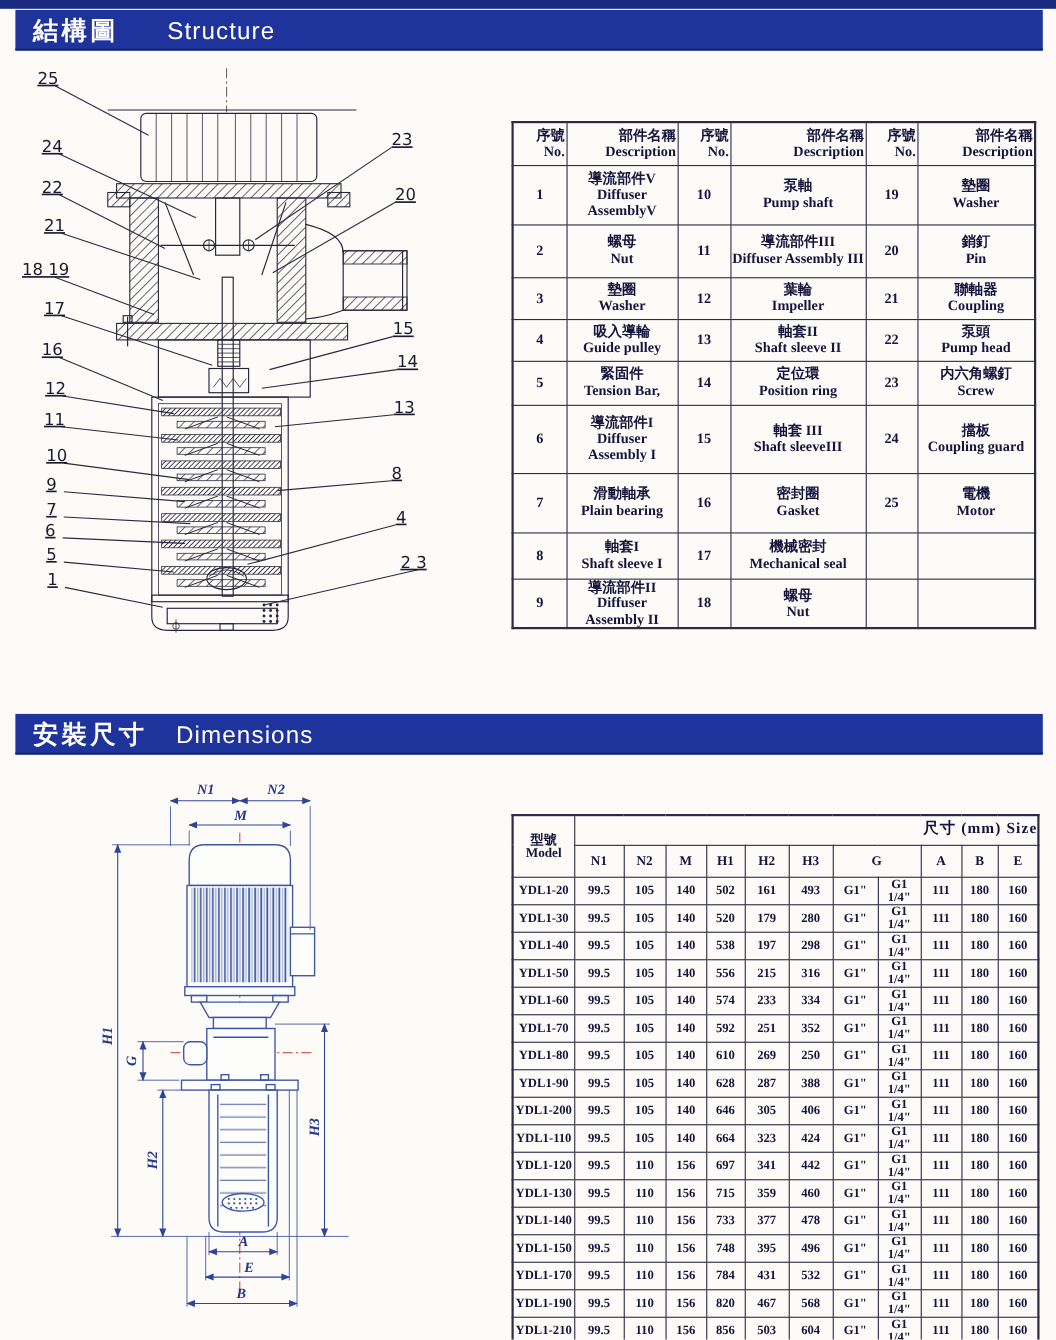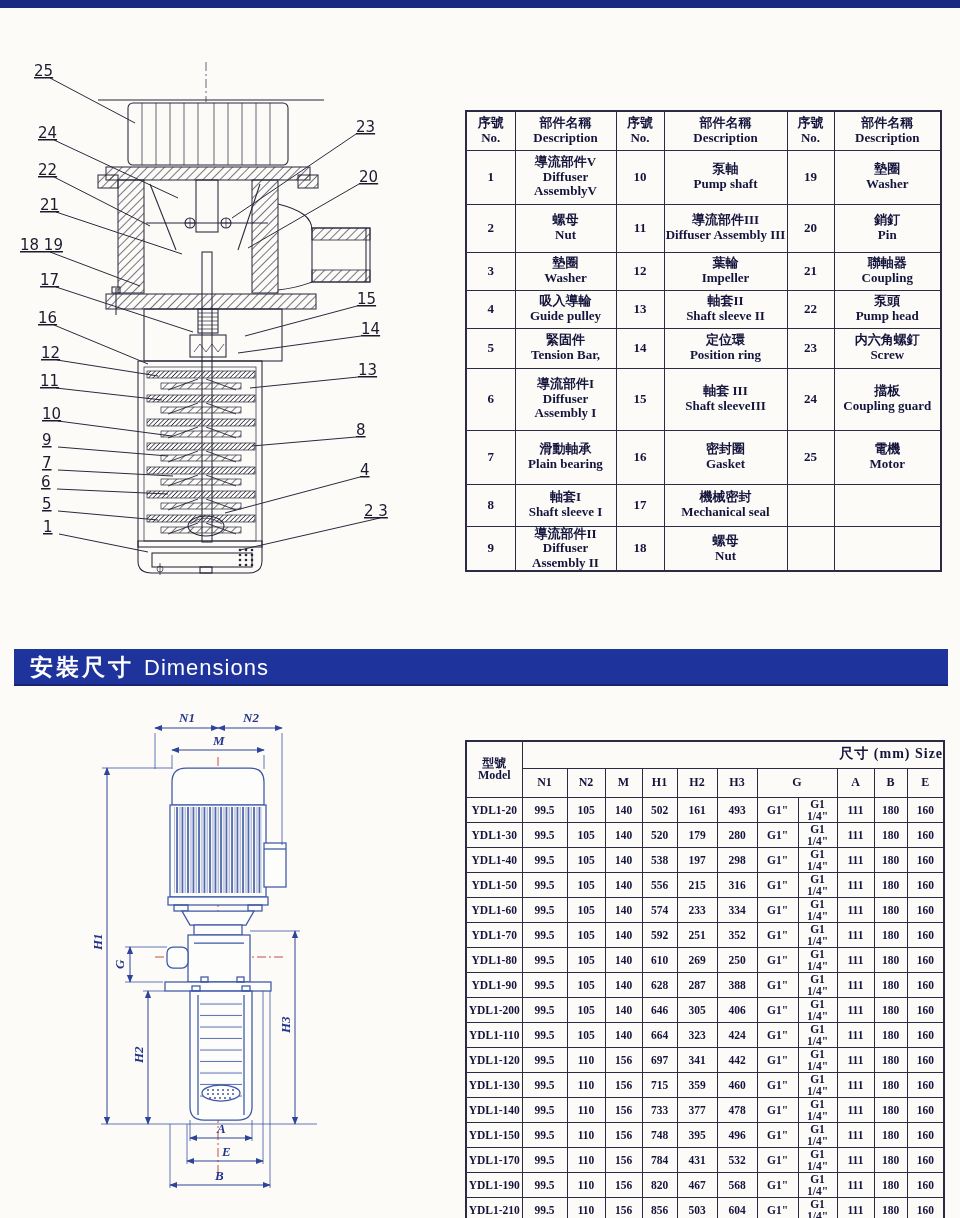--- a/index.html
+++ b/index.html
@@ -7,40 +7,40 @@
         font-family:"Liberation Serif","DejaVu Serif",serif;color:#14143c;}
   .top-stripe{position:absolute;left:0;top:0;width:960px;height:8px;background:#1a2a80;}
   .banner{position:absolute;left:14px;width:934px;height:37px;background:#1e339b;
           color:#ffffff;display:flex;align-items:center;
           font-family:"Liberation Sans","DejaVu Sans",sans-serif;
           box-shadow:0 -2px 0 #16246f inset;}
   .banner1{top:9px;}
   .banner2{top:649px;}
   .banner-zh{font-size:23px;font-weight:bold;letter-spacing:3px;margin-left:16px;}
   .banner1 .banner-en{font-size:22px;margin-left:44px;letter-spacing:1px;}
-  .banner2 .banner-en{font-size:22px;margin-left:10px;letter-spacing:1px;}
+  .banner2 .banner-en{font-size:22px;margin-left:26px;letter-spacing:1px;}
 
   
   .parts-table{position:absolute;left:465px;top:110px;width:475px;border-collapse:collapse;
                table-layout:fixed;text-align:center;border:2.4px solid #2b2b44;}
   .parts-table th,.parts-table td{border:1.5px solid #2b2b44;padding:0 1px;vertical-align:middle;}
   .parts-table thead tr{height:39px;}
   .parts-table tbody tr:nth-child(1){height:54px;}
   .parts-table tbody tr:nth-child(2){height:48px;}
   .parts-table tbody tr:nth-child(3){height:38px;}
   .parts-table tbody tr:nth-child(4){height:38px;}
   .parts-table tbody tr:nth-child(5){height:40px;}
   .parts-table tbody tr:nth-child(6){height:62px;}
   .parts-table tbody tr:nth-child(7){height:54px;}
   .parts-table tbody tr:nth-child(8){height:42px;}
   .parts-table tbody tr:nth-child(9){height:44px;}
   .parts-table .zh{font-size:13px;font-weight:bold;line-height:1.15;}
   .parts-table .en{font-size:13px;font-weight:bold;line-height:1.1;}
   .parts-table td.no{font-size:13px;font-weight:bold;}
-  .parts-table th{font-weight:bold;}
+  .parts-table th{font-weight:bold;text-align:right;}
 
   
   .dims-table{position:absolute;left:465px;top:740px;width:478px;border-collapse:collapse;
               table-layout:fixed;text-align:center;border:2.4px solid #2b2b44;}
   .dims-table th,.dims-table td{border:1.4px solid #2b2b44;padding:0;vertical-align:middle;}
   .dims-table thead tr:nth-child(1){height:27px;}
   .dims-table thead tr:nth-child(2){height:29px;}
   .dims-table tbody tr{height:20.5px;}
   .dims-table th{font-weight:bold;font-size:12px;line-height:1.05;}
   .dims-table th.size-h{font-size:14px;letter-spacing:1px;text-align:right;}
@@ -64,20 +64,24 @@
   .dims-diagram .dlab{font:italic bold 13px "Liberation Serif",serif;fill:#24368c;}
   .dims-diagram .rl{stroke:#c23b2e;stroke-width:0.9;stroke-dasharray:9 3 2 3;fill:none;}
 </style>
 </head>
 <body>
 
 <div class="page">
 
   <div class="top-stripe"></div>
 
+  <div class="banner banner1">
+    <span class="banner-zh">結構圖</span>
+    <span class="banner-en">Structure</span>
+  </div>
 
   <div class="structure-diagram">
     <svg width="445" height="557" viewBox="0 0 445 557">
       <defs>
         <pattern id="ph" patternUnits="userSpaceOnUse" width="6" height="6" patternTransform="rotate(45)">
           <line x1="0" y1="0" x2="0" y2="6" stroke="#2a2a3a" stroke-width="1.3"></line>
         </pattern>
         <pattern id="phd" patternUnits="userSpaceOnUse" width="3.2" height="3.2" patternTransform="rotate(45)">
           <line x1="0" y1="0" x2="0" y2="3.2" stroke="#26263a" stroke-width="1.5"></line>
         </pattern>

